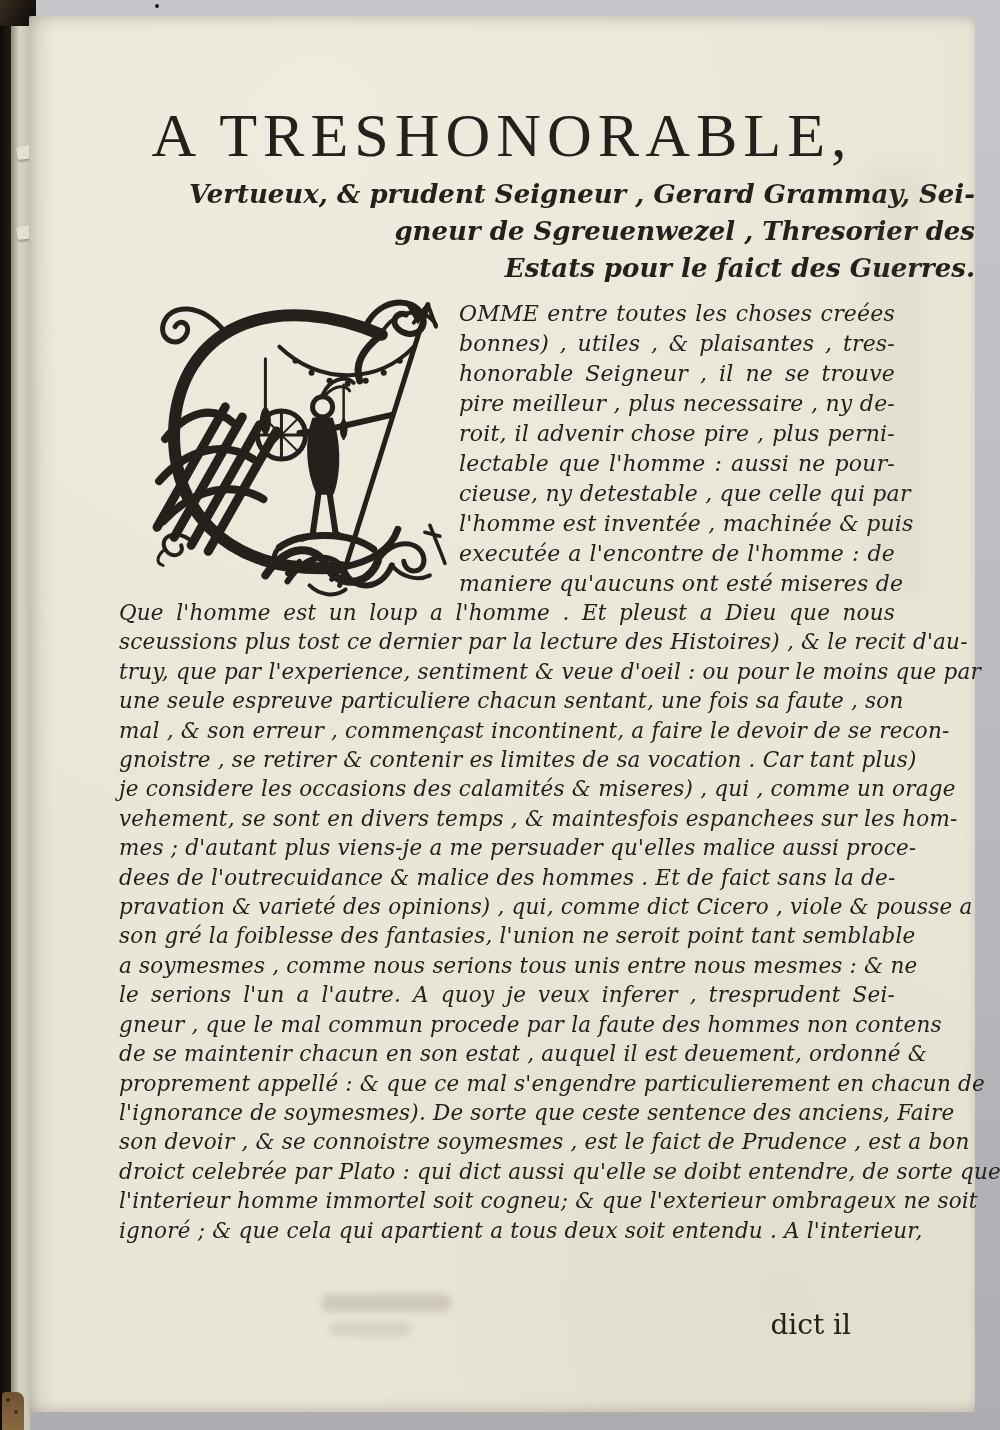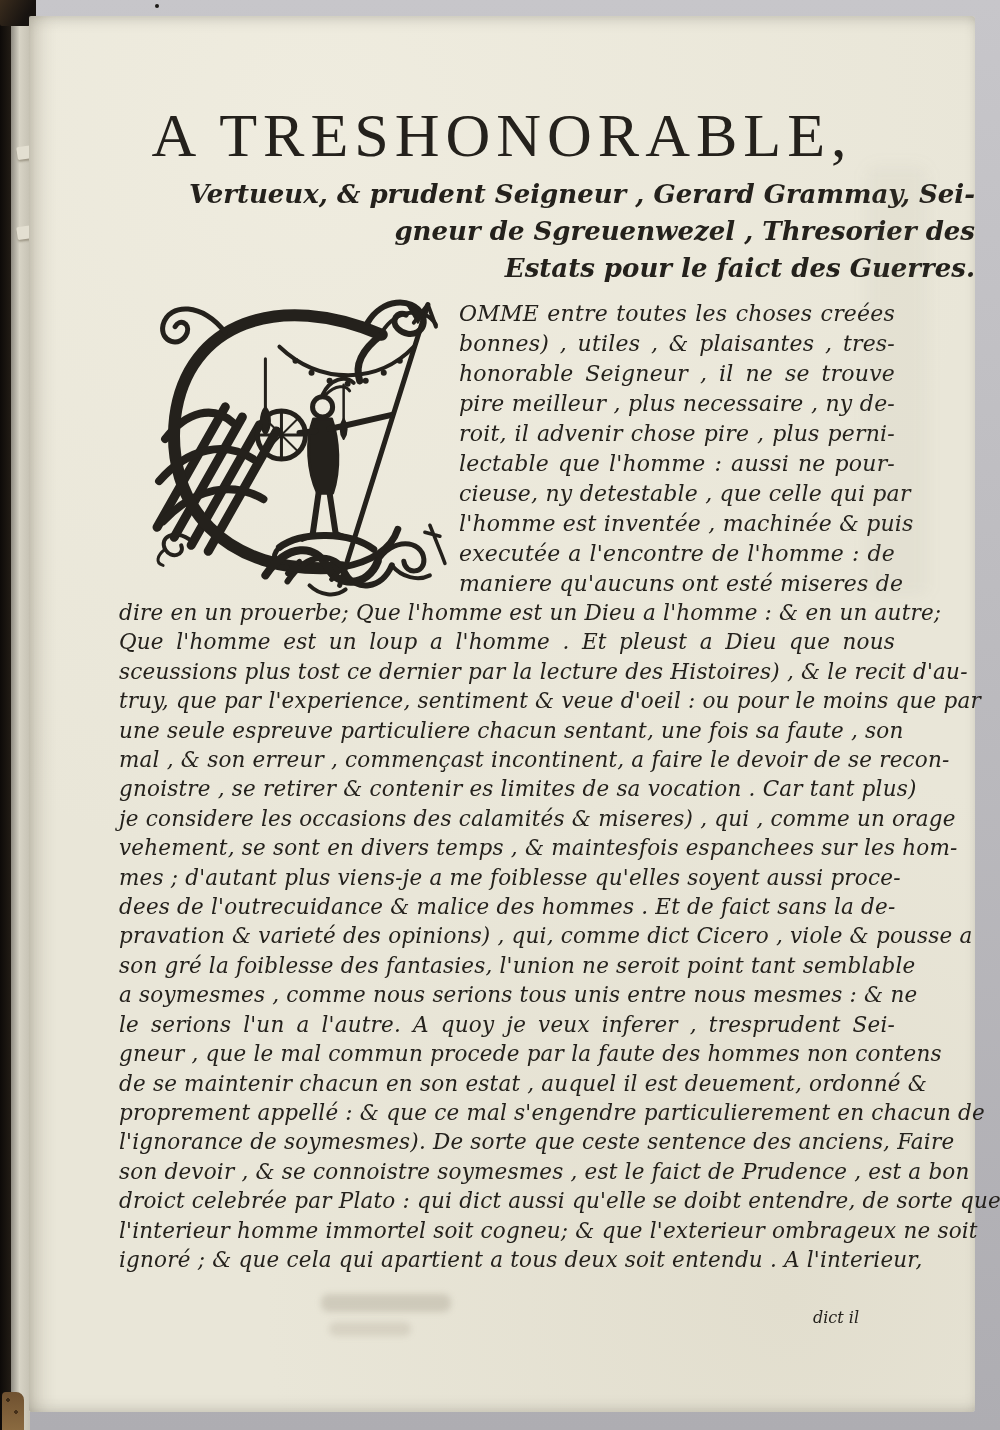--- a/index.html
+++ b/index.html
@@ -64,22 +64,22 @@
     text-align:justify;text-align-last:justify;white-space:nowrap;
     letter-spacing:.2px;
   }
   .bodyblock{position:absolute;left:90px;top:582px;width:776px;}
   .bodyblock .line{
     font-style:italic;font-size:21.5px;line-height:29.4px;
     text-align:justify;text-align-last:justify;white-space:nowrap;
     letter-spacing:.2px;
   }
   .catchword{
-    position:absolute;top:1292px;right:116px;
-    font-style:italic;font-size:16px;color:var(--ink);
+    position:absolute;top:1292px;right:124px;
+    font-size:28px;color:var(--ink);
   }
   
   .ghost{position:absolute;filter:blur(3px);border-radius:8px;}
   .ghost1{left:292px;top:1278px;width:130px;height:18px;background:rgba(110,100,80,.20);}
   .ghost2{left:300px;top:1306px;width:82px;height:14px;background:rgba(110,100,80,.14);}
   .ghost3{left:838px;top:150px;width:60px;height:430px;background:rgba(120,110,90,.05);filter:blur(8px);}
   .speck{position:absolute;left:155px;top:4px;width:4px;height:4px;border-radius:50%;background:#1c1a16;}
 </style>
 </head>
 <body>
@@ -181,30 +181,29 @@
       <div class="line">pire meilleur , plus necessaire , ny de-</div>
       <div class="line">roit, il advenir chose pire ,  plus perni-</div>
       <div class="line">lectable que l'homme :  aussi ne pour-</div>
       <div class="line">cieuse, ny detestable , que celle qui par</div>
       <div class="line">l'homme est inventée , machinée &amp; puis</div>
       <div class="line">executée a l'encontre de l'homme  :  de</div>
       <div class="line">maniere qu'aucuns ont esté miseres de</div>
     </div>
 
   <div class="bodyblock">
-      <div class="line">dire en un prouerbe;  Que l'homme est un Dieu a l'homme : &amp; en un autre;</div>
       <div class="line">Que l'homme est un loup a l'homme .  Et pleust a Dieu que nous</div>
       <div class="line">sceussions plus tost ce dernier par la lecture des Histoires) ,  &amp; le recit d'au-</div>
       <div class="line">truy, que par l'experience, sentiment &amp; veue d'oeil : ou pour le moins que par</div>
       <div class="line">une seule espreuve particuliere chacun sentant,  une fois sa faute ,  son</div>
       <div class="line">mal ,  &amp; son erreur , commençast incontinent,  a faire le devoir de se recon-</div>
       <div class="line">gnoistre , se retirer &amp; contenir es limites de sa vocation .  Car tant plus)</div>
       <div class="line">je considere les occasions des calamités &amp; miseres) , qui , comme un orage</div>
       <div class="line">vehement,  se sont en divers temps ,  &amp; maintesfois espanchees sur les hom-</div>
-      <div class="line">mes ; d'autant plus  viens-je a me foiblesse qu'elles soyent aussi proce-</div>
+      <div class="line">mes ; d'autant plus  viens-je a me persuader qu'elles malice aussi proce-</div>
       <div class="line">dees de l'outrecuidance &amp; malice des hommes .    Et de faict sans la de-</div>
       <div class="line">pravation &amp; varieté des opinions) , qui, comme dict Cicero , viole &amp; pousse a</div>
       <div class="line">son gré la foiblesse des fantasies,  l'union ne seroit point tant semblable</div>
       <div class="line">a soymesmes , comme nous serions tous unis entre nous mesmes :  &amp; ne</div>
       <div class="line">le serions l'un a l'autre.     A quoy je veux inferer ,  tresprudent Sei-</div>
       <div class="line">gneur , que le mal commun procede par la faute des hommes non contens</div>
       <div class="line">de se maintenir chacun en son estat ,  auquel il est deuement,  ordonné &amp;</div>
       <div class="line">proprement appellé : &amp; que ce mal s'engendre particulierement en chacun de</div>
       <div class="line">l'ignorance de soymesmes).  De sorte que ceste sentence des anciens,  Faire</div>
       <div class="line">son devoir ,  &amp; se connoistre soymesmes ,  est le faict de Prudence ,  est a bon</div>

